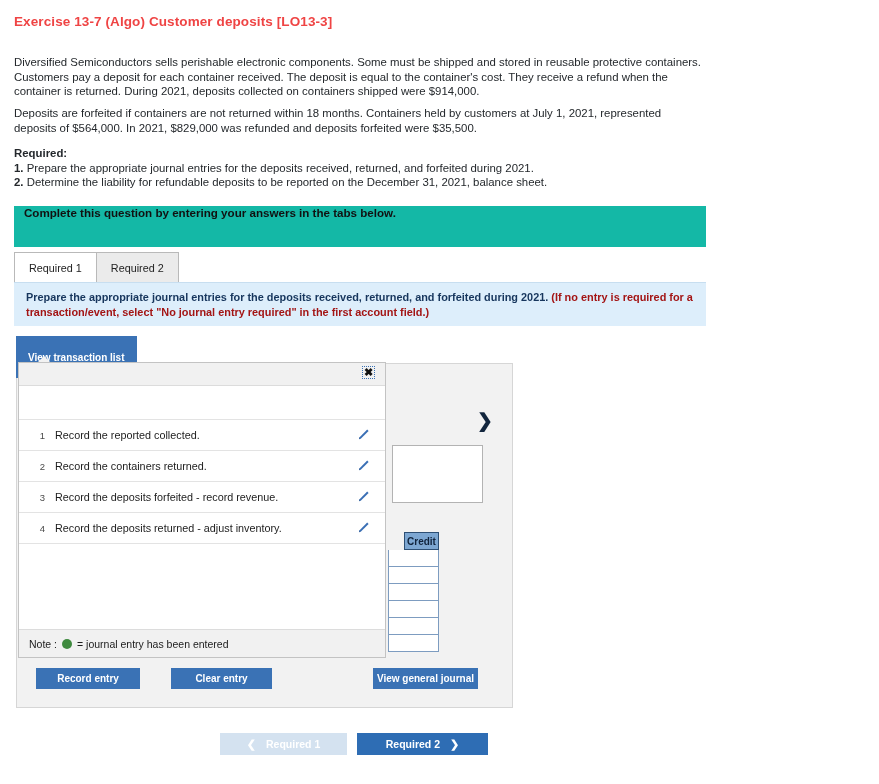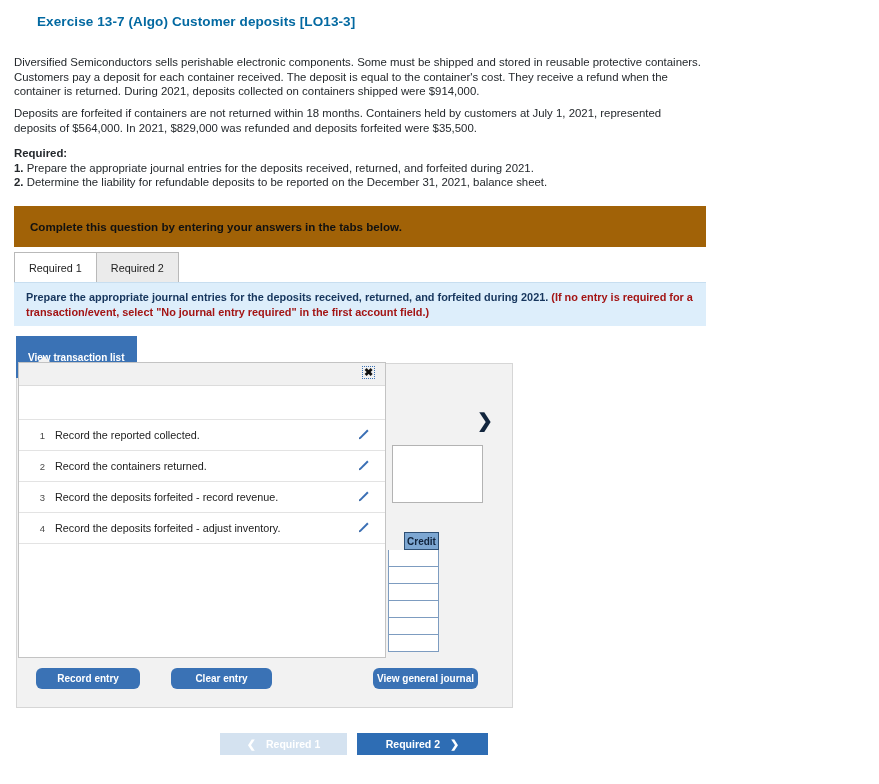--- a/index.html
+++ b/index.html
@@ -21,23 +21,22 @@
     height: 784px;
   }
 
   
   .ex-title {
     position: absolute;
     left: 14px;
     top: 14px;
     font-size: 13.5px;
     font-weight: bold;
-    color: #0369a1;
+    color: #ef4444;
     letter-spacing: 0.1px;
-    margin-left: 23px;
   }
   .para {
     position: absolute;
     left: 14px;
     width: 690px;
     font-size: 11.4px;
     line-height: 14.6px;
     color: #24282c;
   }
   .para-1 { top: 55px; }
@@ -56,25 +55,24 @@
   .req-block .req-line { display: block; }
   .req-block .req-num { font-weight: bold; }
 
   
   .complete-banner {
     position: absolute;
     left: 14px;
     top: 206px;
     width: 692px;
     height: 41px;
-    background: #a16207;
-    box-sizing: border-box;
-    display: flex;
-    align-items: center;
-    padding-left: 16px;
+    background: #14b8a6;
+    box-sizing: border-box;
+    display: flex;
+    padding-left: 10px;
   }
   .complete-banner span {
     font-size: 11.6px;
     font-weight: bold;
     color: #111111;
   }
 
   
   .tabs {
     position: absolute;
@@ -312,21 +310,20 @@
     position: absolute;
     height: 21px;
     background: #3a72b5;
     color: #ffffff;
     font-size: 10px;
     font-weight: bold;
     display: flex;
     align-items: center;
     justify-content: center;
     z-index: 12;
-    border-radius: 6px;
   }
   .btn-record { left: 36px;  top: 668px; width: 104px; }
   .btn-clear  { left: 171px; top: 668px; width: 101px; }
   .btn-vgj    { left: 373px; top: 668px; width: 105px; }
 
   
   .nav-prev {
     position: absolute;
     left: 220px;
     top: 733px;
@@ -439,31 +436,36 @@
       <div class="txn-pencil">
         <svg class="pencil-svg" width="14" height="14" viewBox="0 0 14 14" aria-hidden="true">
           <path d="M11.2 1.6 L12.6 3.0 L5.0 10.6 L3.0 11.2 L3.6 9.2 Z" fill="#3a6fb5"></path>
           <path d="M3.0 11.2 L3.6 9.2 L4.6 10.2 Z" fill="#2b5794"></path>
         </svg>
       </div>
     </div>
 
     <div class="txn-row">
       <div class="txn-num">4</div>
-      <div class="txn-label">Record the deposits forfeited - adjust inventory.</div>
+      <div class="txn-label">Record the deposits returned - adjust inventory.</div>
       <div class="txn-pencil">
         <svg class="pencil-svg" width="14" height="14" viewBox="0 0 14 14" aria-hidden="true">
           <path d="M11.2 1.6 L12.6 3.0 L5.0 10.6 L3.0 11.2 L3.6 9.2 Z" fill="#3a6fb5"></path>
           <path d="M3.0 11.2 L3.6 9.2 L4.6 10.2 Z" fill="#2b5794"></path>
         </svg>
       </div>
     </div>
 
     <div class="txn-blank"></div>
 
+    <div class="txn-note">
+      <span>Note :</span>
+      <span class="note-dot"></span>
+      <span>= journal entry has been entered</span>
+    </div>
   </div>
 
   <div class="act-btn btn-record">Record entry</div>
   <div class="act-btn btn-clear">Clear entry</div>
   <div class="act-btn btn-vgj">View general journal</div>
 
   <div class="nav-prev">
     <span class="nav-arrow">❮</span>
     <span>Required 1</span>
   </div>

